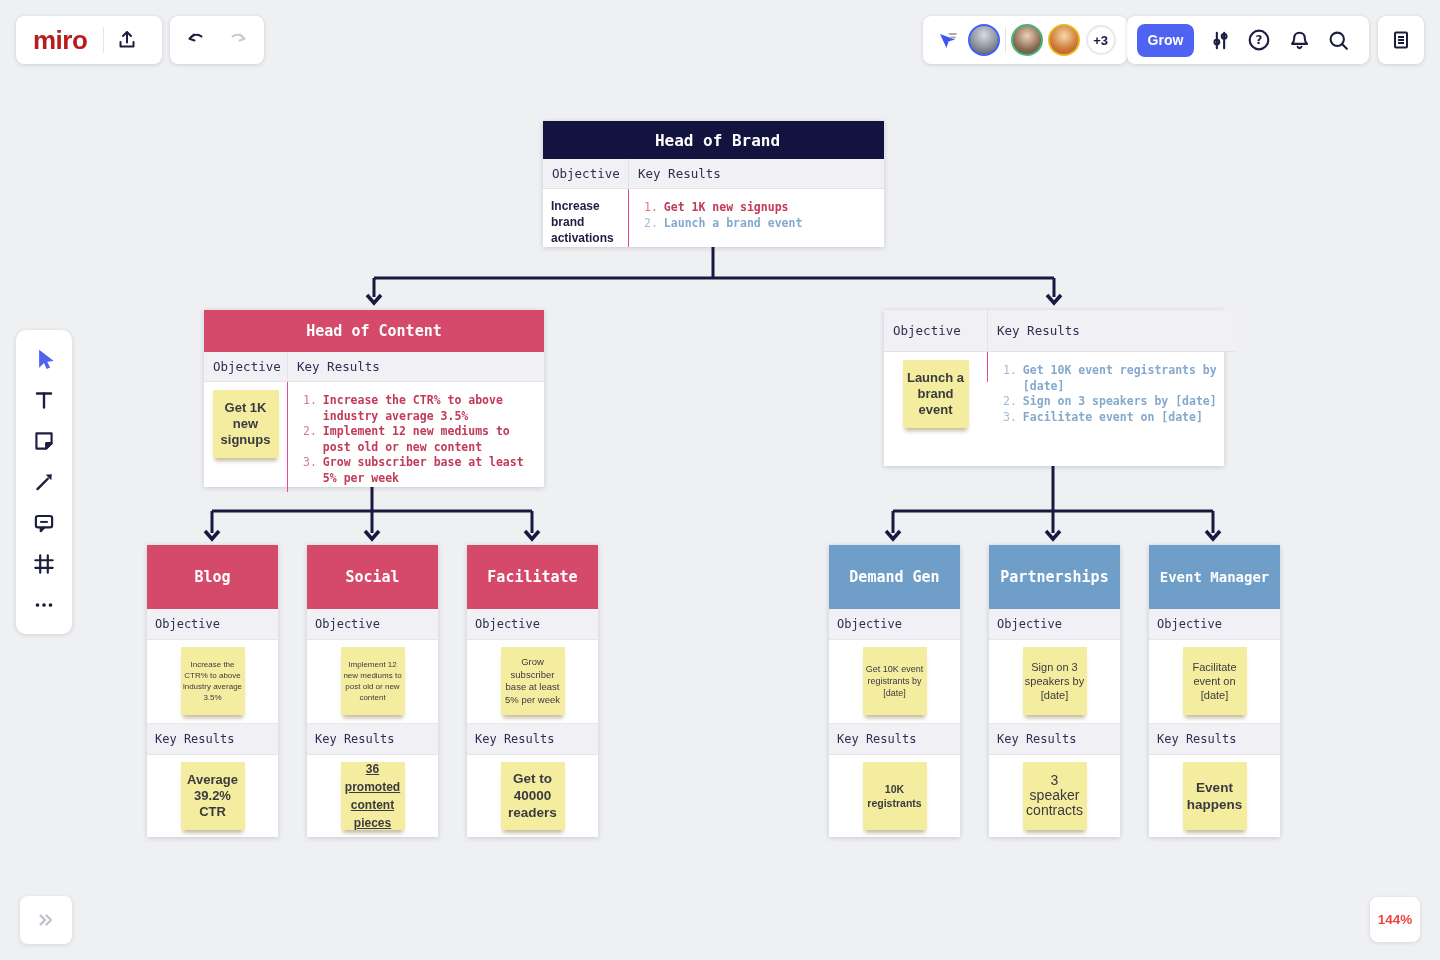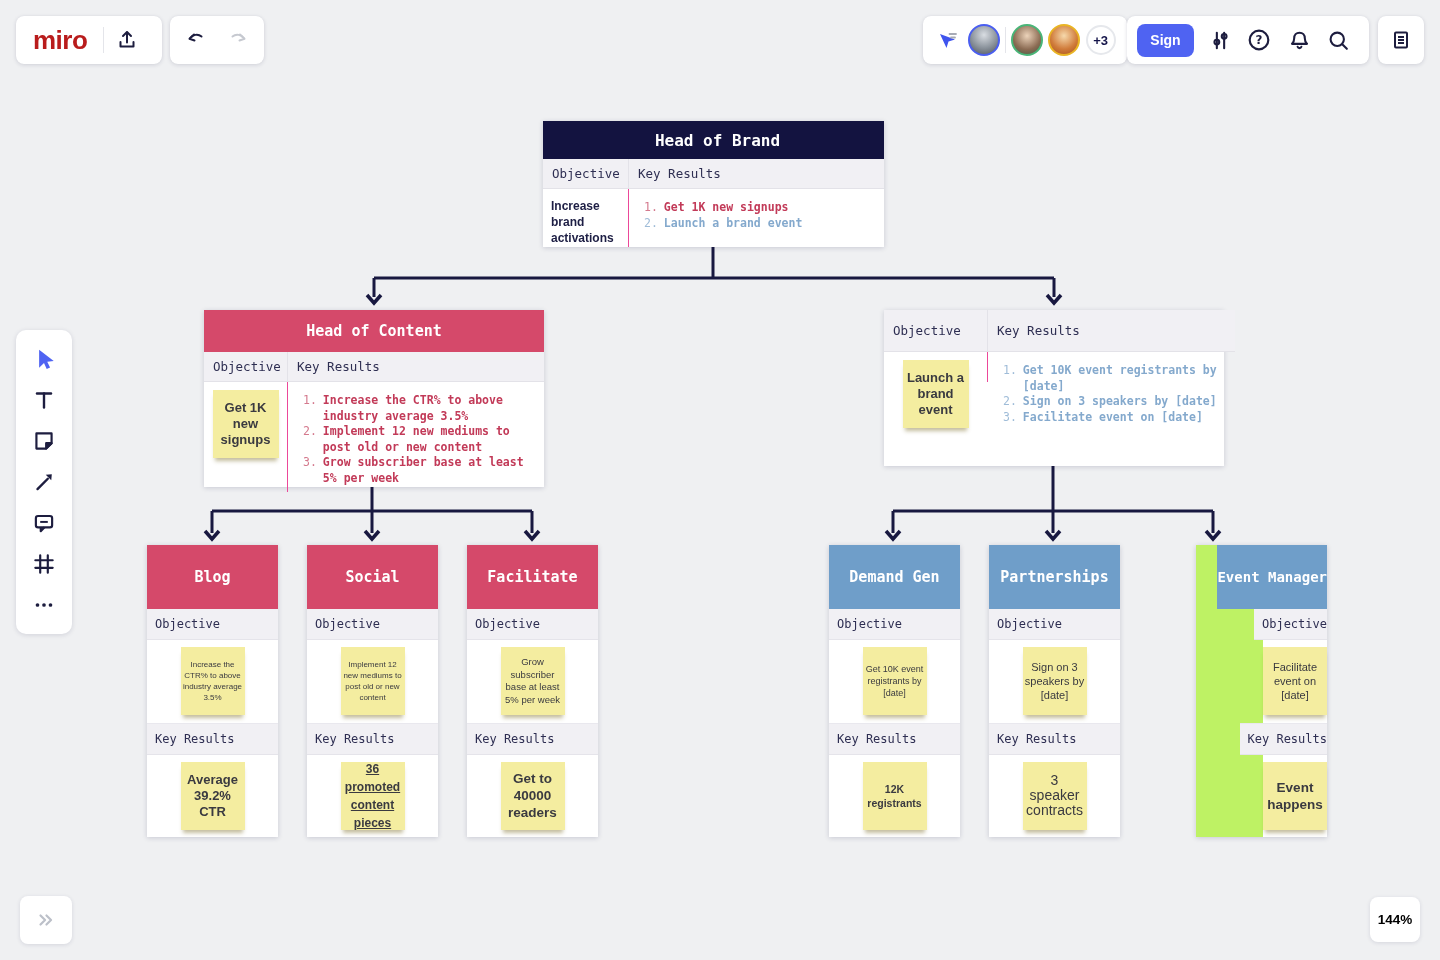--- a/index.html
+++ b/index.html
@@ -70,21 +70,21 @@
 
   .sticky{width:64px;height:68px;background:#f4eda0;color:#3a3a40;display:flex;
           align-items:center;justify-content:center;text-align:center;padding:2px;
           box-sizing:border-box;box-shadow:0 5px 4px -2px rgba(125,108,40,.45);cursor:pointer;}
   .sticky-lg{width:66px;height:68px;font-size:13px;line-height:16px;font-weight:600;}
 
   
   .corner-btn{position:absolute;background:#fff;border-radius:8px;
               box-shadow:0 1px 4px rgba(25,25,70,.12);display:flex;align-items:center;
               justify-content:center;cursor:pointer;}
-  .zoom-text{font-size:13.5px;font-weight:bold;color:#000000;text-align:center;}
+  .zoom-text{font-size:13.5px;font-weight:bold;color:#ef4444;text-align:center;}
   .connectors{position:absolute;left:0;top:0;}
 </style>
 </head>
 <body>
 
 <div class="stage">
 
   <svg class="connectors" width="1440" height="960" viewBox="0 0 1440 960">
     <g stroke="#181840" stroke-width="3" fill="none">
       <path d="M713 247 V278"></path>
@@ -149,21 +149,21 @@
       </svg>
     </div>
     <div class="avatar a1"></div>
     <div class="vdiv"></div>
     <div class="avatar a2"></div>
     <div class="avatar a3"></div>
     <div class="badge-more">+3</div>
   </div>
 
   <div class="fcard" style="left:1127px;top:16px;width:242px;height:48px;">
-    <div class="share-btn">Sign</div>
+    <div class="share-btn">Grow</div>
     <div class="icon-btn" style="margin-left:9px;">
       <svg class="ic" width="25" height="25" viewBox="0 0 24 24" fill="none" stroke="#1d1d3f" stroke-width="2" stroke-linecap="round">
         <path d="M8.5 4.5 V19.5"></path>
           <circle cx="8.5" cy="13.5" r="2.3"></circle>
         <path d="M15.5 4.5 V19.5"></path>
           <circle cx="15.5" cy="8" r="2.3"></circle>
       </svg>
     </div>
     <div class="icon-btn" style="margin-left:5px;">
       <svg class="ic" width="26" height="26" viewBox="0 0 24 24" fill="none">
@@ -340,37 +340,37 @@
   </div>
 
   <div class="leaf" style="left:829px;">
     <div class="leaf-header hdr-blue">Demand Gen</div>
     <div class="leaf-lbl" style="border-top:none;">Objective</div>
     <div class="leaf-body">
         <div class="sticky" style="font-size:9px;line-height:12px;">Get 10K event registrants by [date]</div>
       </div>
     <div class="leaf-lbl">Key Results</div>
     <div class="leaf-body">
-        <div class="sticky" style="font-size:10.5px;line-height:14px;font-weight:600;">12K registrants</div>
+        <div class="sticky" style="font-size:10.5px;line-height:14px;font-weight:600;">10K registrants</div>
       </div>
   </div>
 
   <div class="leaf" style="left:989px;">
     <div class="leaf-header hdr-blue">Partnerships</div>
     <div class="leaf-lbl" style="border-top:none;">Objective</div>
     <div class="leaf-body">
         <div class="sticky" style="font-size:11px;line-height:14px;">Sign on 3 speakers by [date]</div>
       </div>
     <div class="leaf-lbl">Key Results</div>
     <div class="leaf-body">
         <div class="sticky" style="font-size:14px;line-height:15px;font-weight:400;">3 speaker contracts</div>
       </div>
   </div>
 
-  <div class="leaf" style="left:1196px;align-items:flex-end;">
+  <div class="leaf" style="left:1149px;">
     <div class="leaf-header hdr-blue" style="font-size:14px;">Event Manager</div>
     <div class="leaf-lbl" style="border-top:none;">Objective</div>
     <div class="leaf-body">
         <div class="sticky" style="font-size:11px;line-height:14px;">Facilitate event on [date]</div>
       </div>
     <div class="leaf-lbl">Key Results</div>
     <div class="leaf-body">
         <div class="sticky" style="font-size:13.5px;line-height:17px;font-weight:600;">Event happens</div>
       </div>
   </div>

